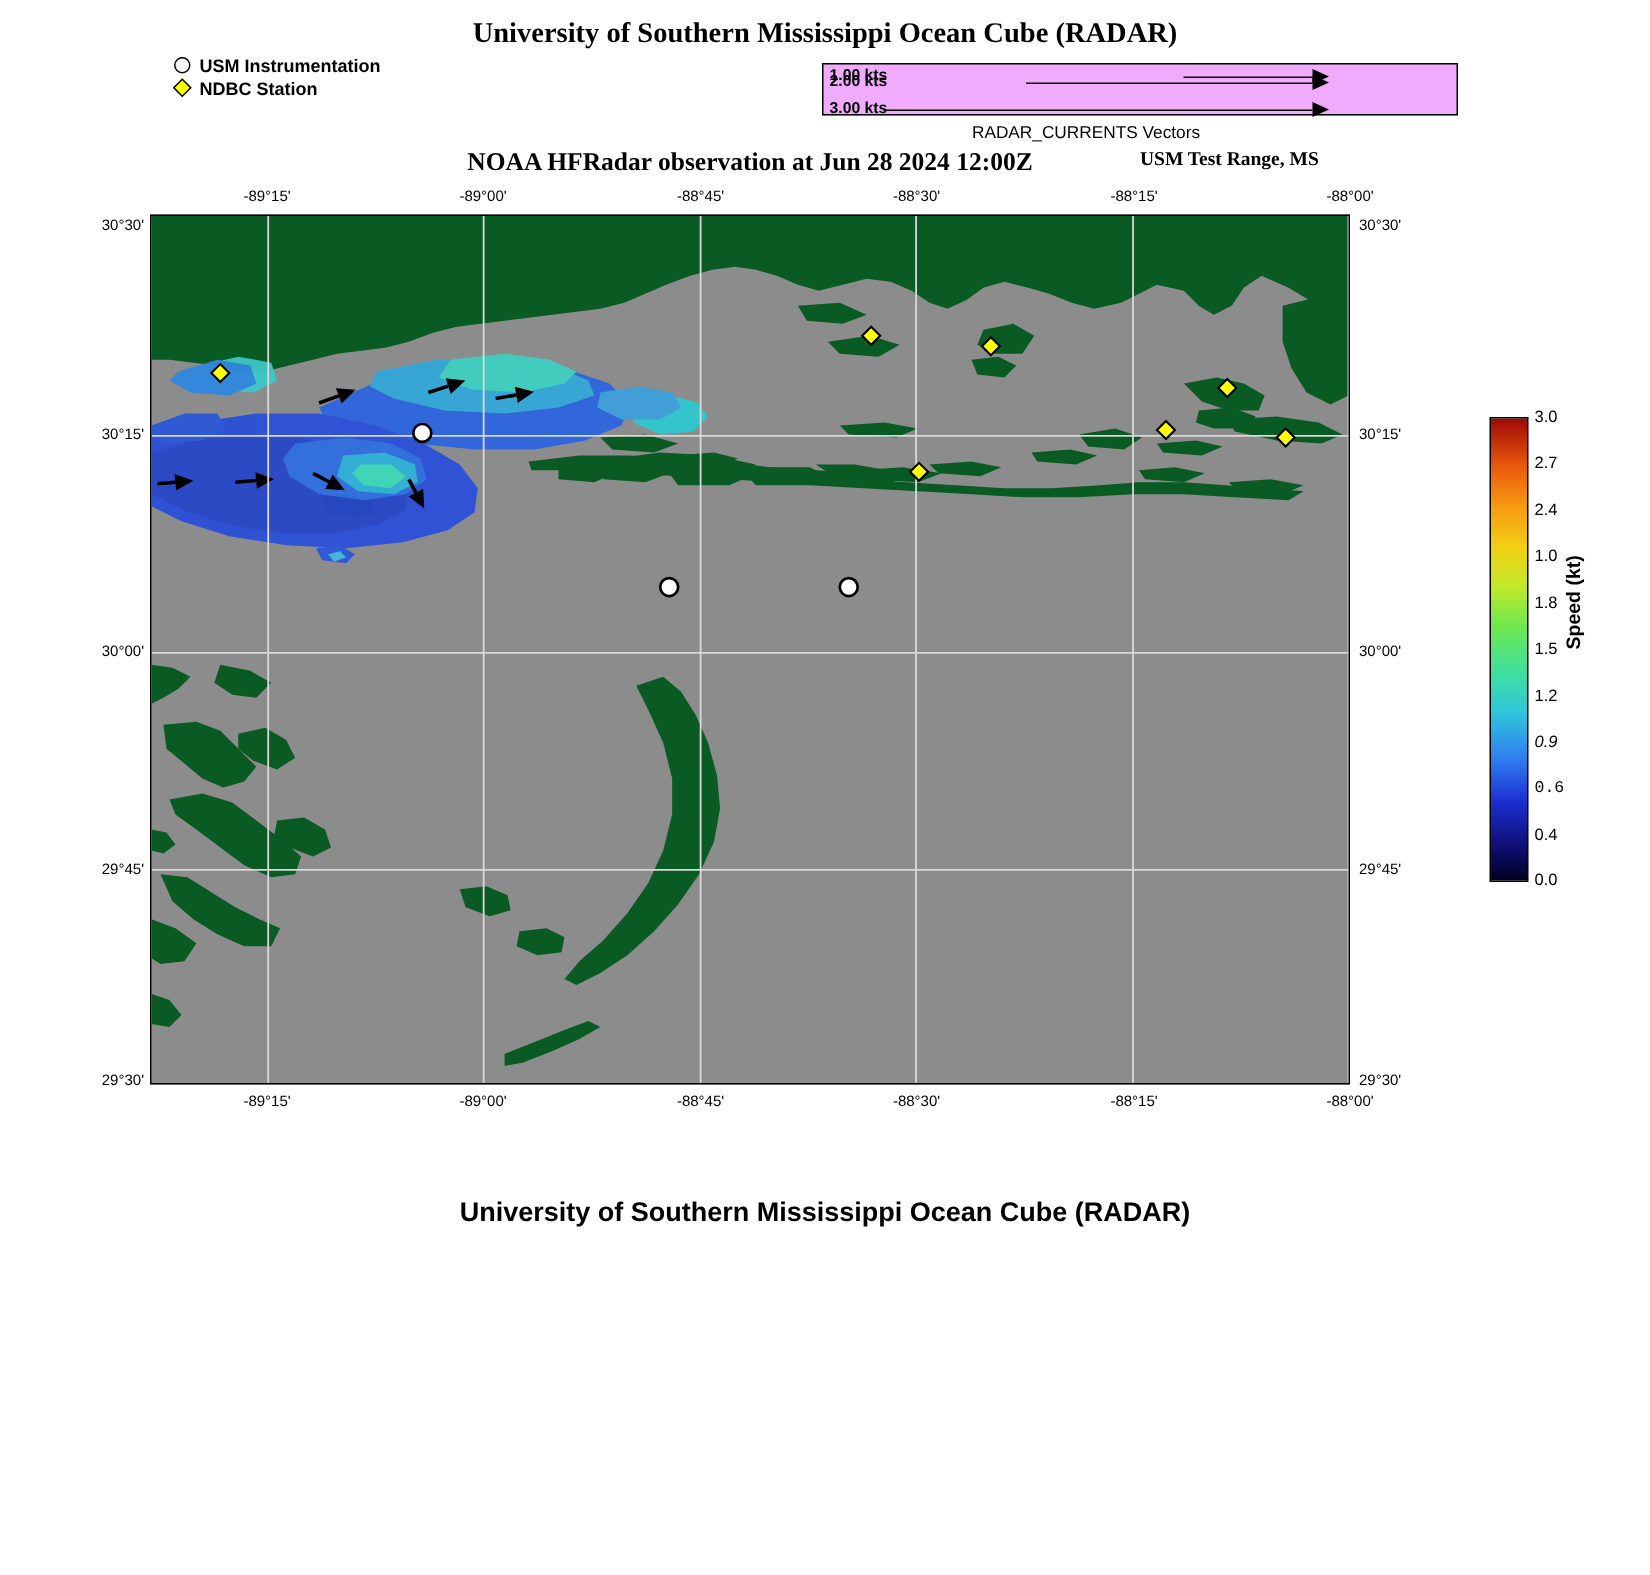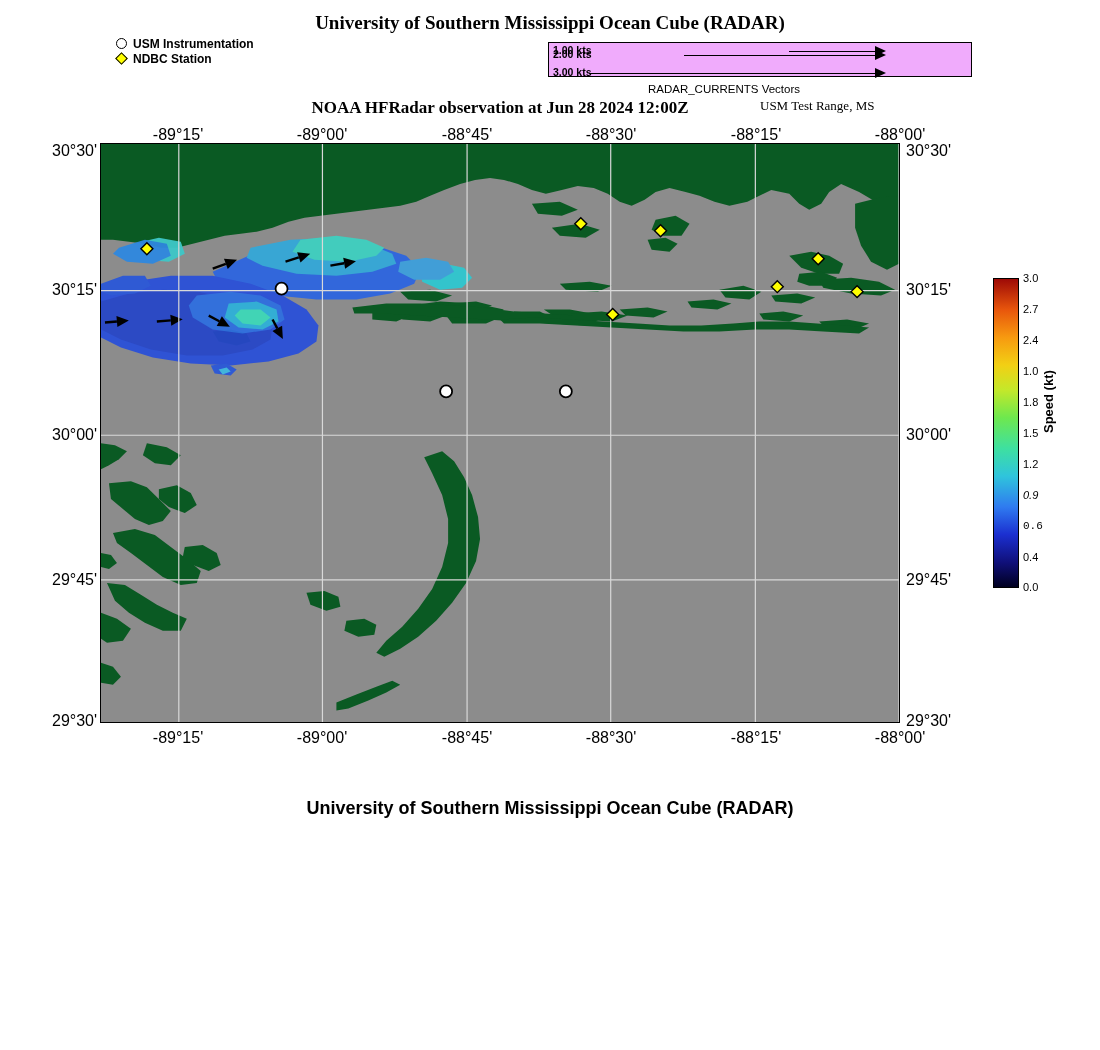--- a/index.html
+++ b/index.html
@@ -35,21 +35,21 @@
   #obs-title {
     left: 100px; top: 98px; width: 800px;
     text-align: center;
     font-family: "Liberation Serif", serif;
     font-weight: bold;
     font-size: 17px;
   }
   #range-label {
     left: 760px; top: 98px;
     font-family: "Liberation Serif", serif;
-    font-weight: normal;
+    font-weight: bold;
     font-size: 13px;
   }
 
   
   #symbol-legend { left: 112px; top: 36px; width: 270px; }
   .legend-row {
     display: flex;
     align-items: center;
     height: 15px;
     font-size: 12px;
@@ -112,21 +112,21 @@
     width: 800px; height: 580px;
     border: 1.2px solid #000000;
     box-sizing: border-box;
     background: #8c8c8c;
     overflow: hidden;
   }
   #map-inner { position: absolute; inset: 0; }
 
   .tick-lab {
     position: absolute;
-    font-size: 16px;
+    font-size: 10px;
     font-family: "Liberation Sans", sans-serif;
     color: #000;
     white-space: nowrap;
   }
   .tick-top { transform: translateX(-50%); }
   .tick-bot { transform: translateX(-50%); }
   .tick-left { transform: translateY(-50%); text-align: right; }
   .tick-right { transform: translateY(-50%); text-align: left; }
 
   

